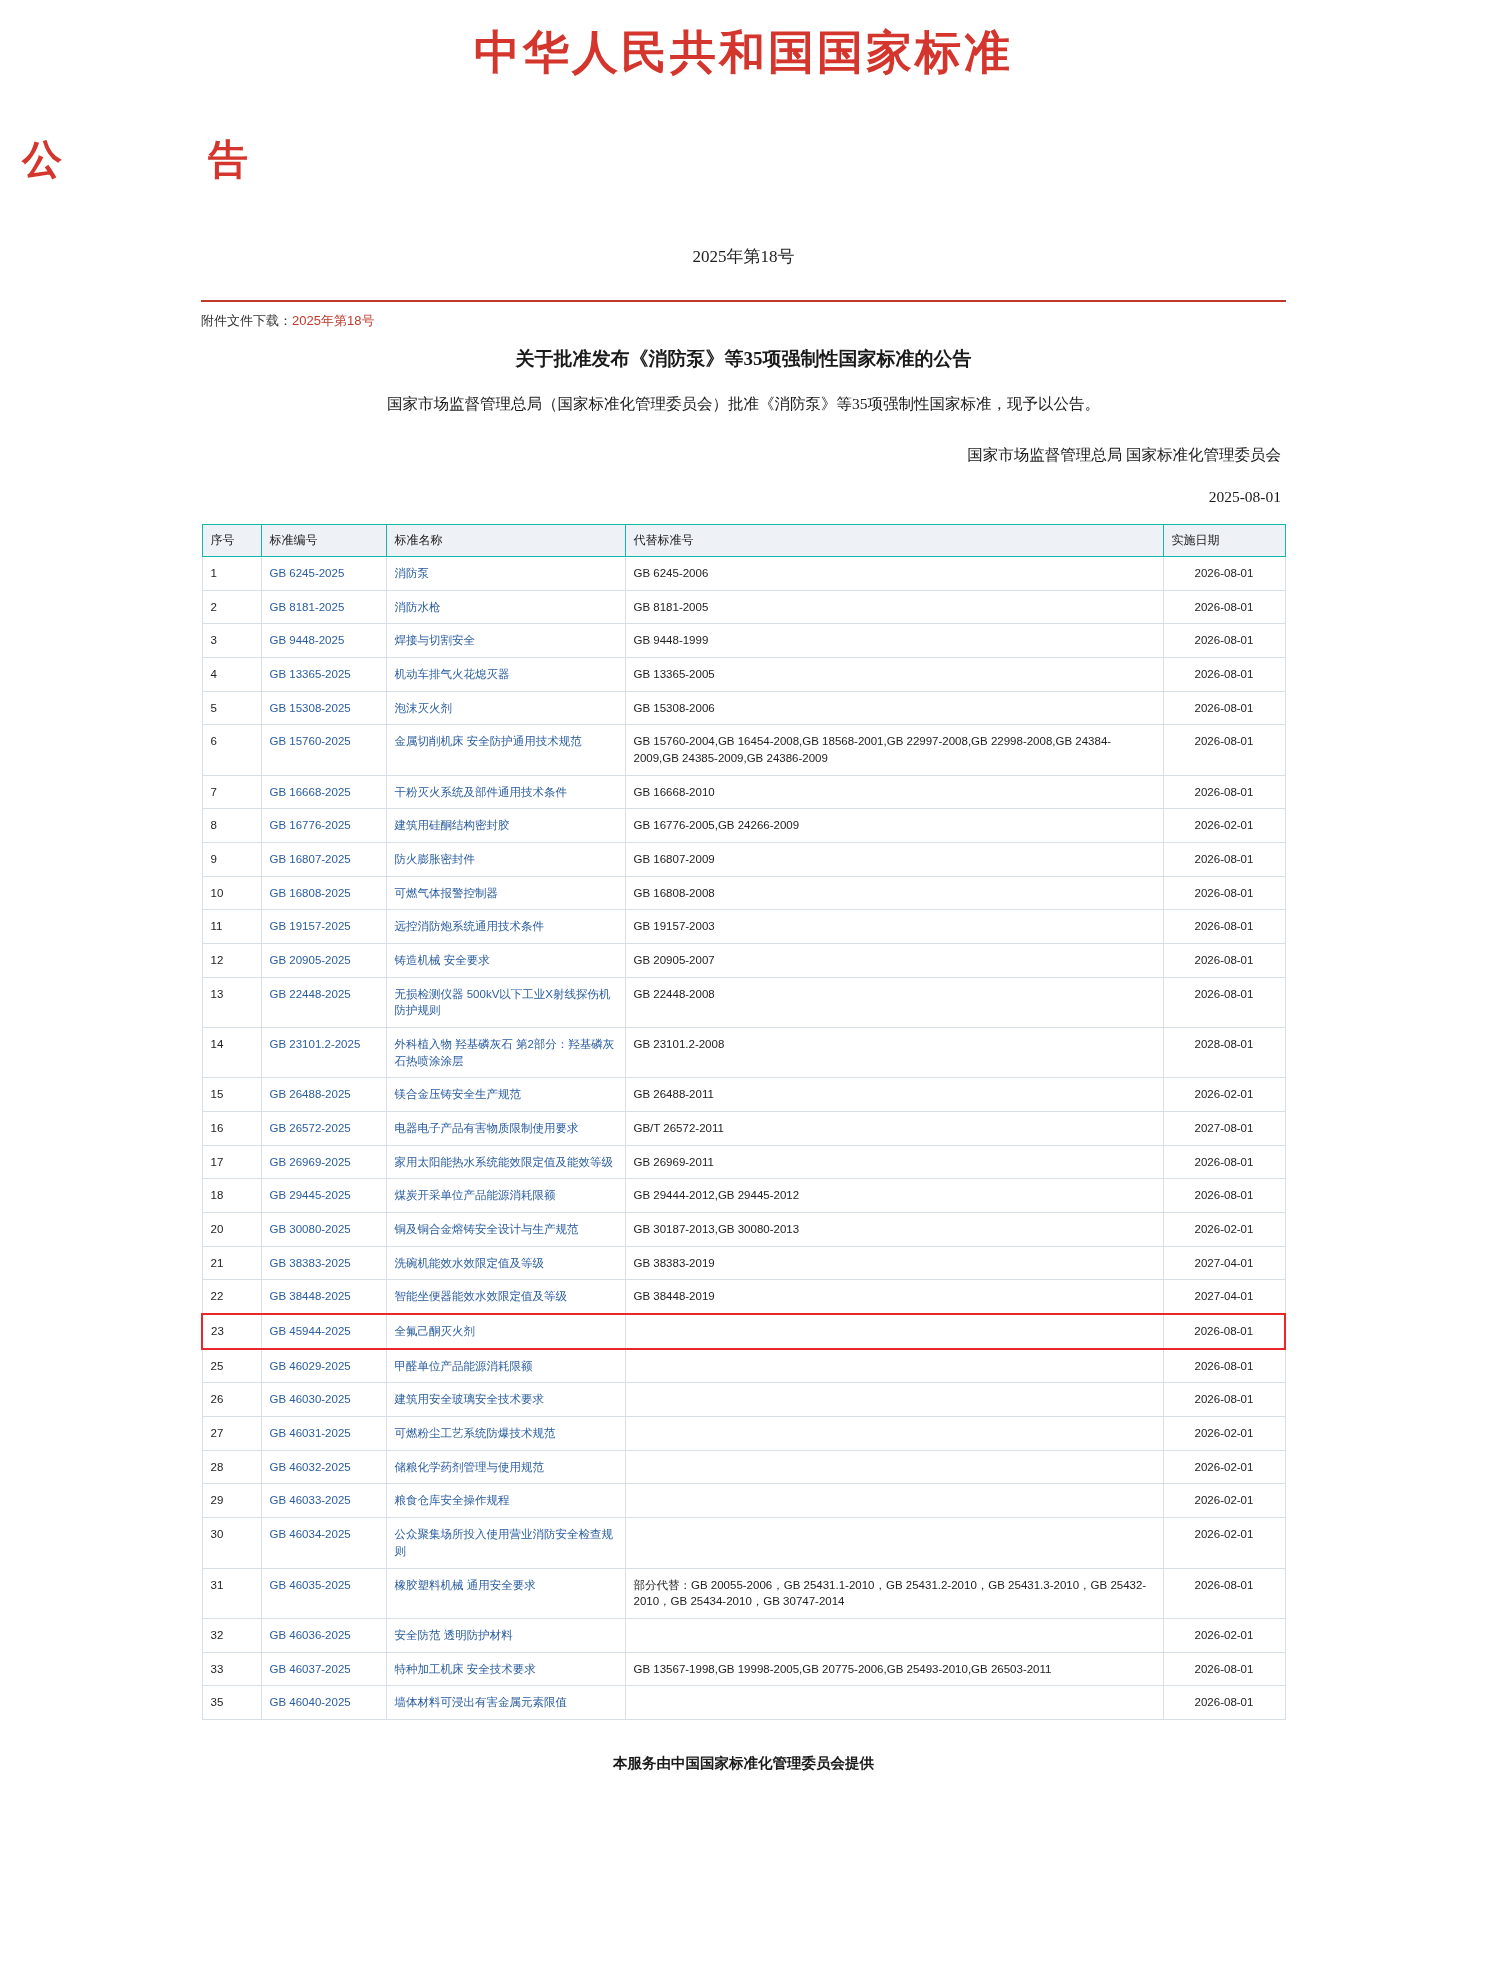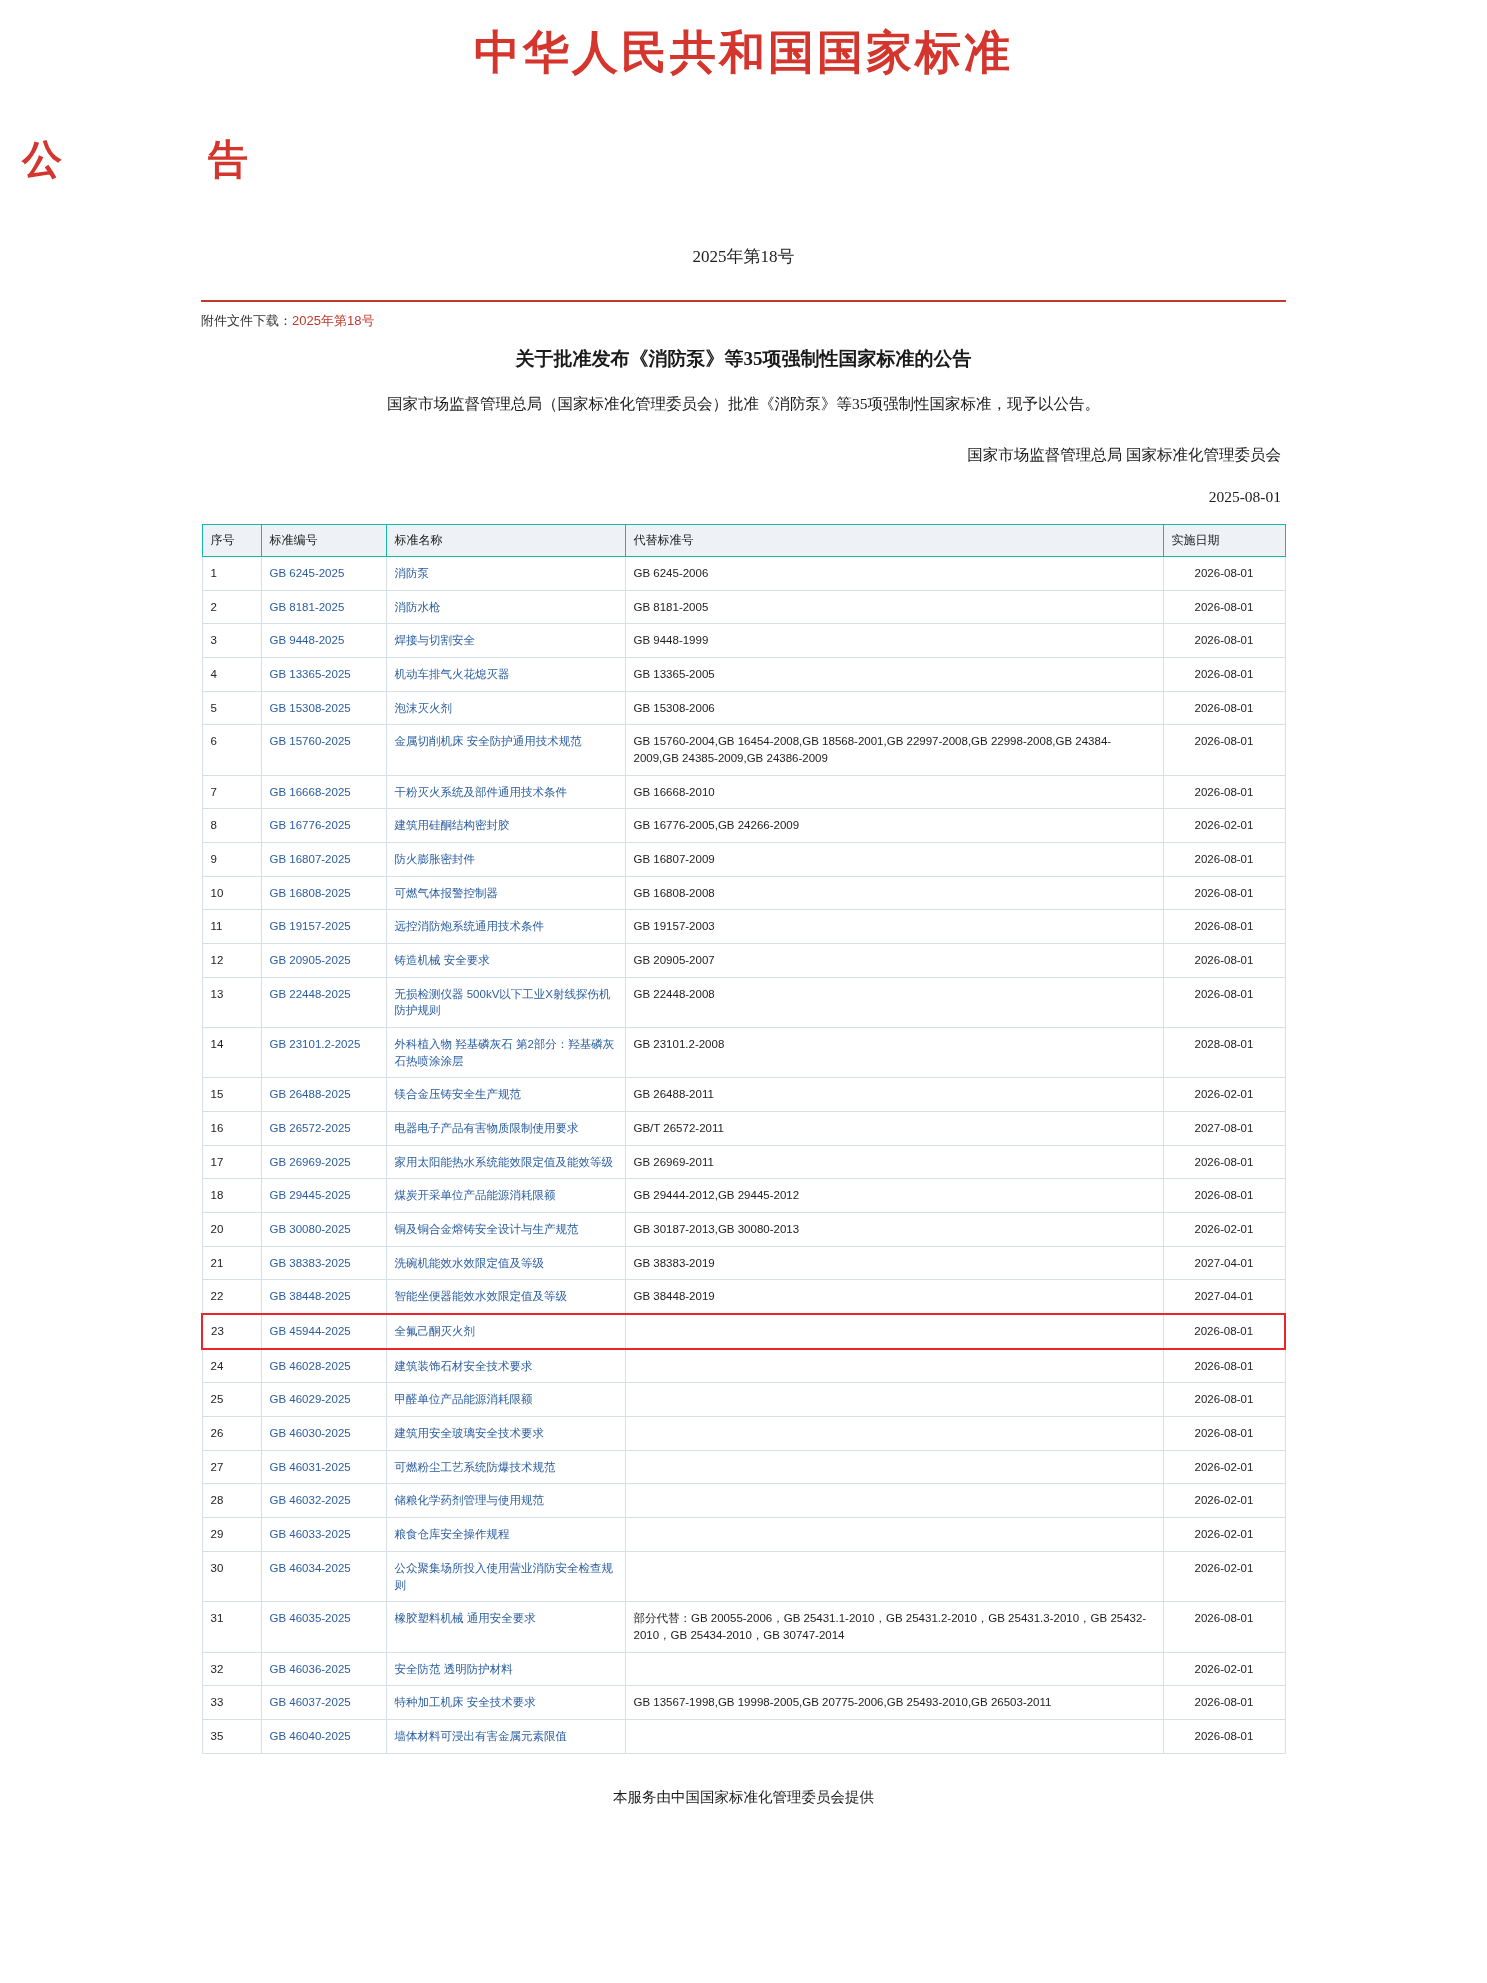--- a/index.html
+++ b/index.html
@@ -137,21 +137,21 @@
     border-top: 2px solid #e8262c;
     border-bottom: 2px solid #e8262c;
   }
   tr.highlight td:first-child { border-left: 2px solid #e8262c; }
   tr.highlight td:last-child { border-right: 2px solid #e8262c; }
   .footer {
     width: 1085px;
     margin: 34px auto 0 auto;
     text-align: center;
     font-size: 14.5px;
-    font-weight: normal;
+    font-weight: bold;
     color: #1a1a1a;
     padding-bottom: 40px;
   }
 </style>
 </head>
 <body>
 
 <div class="page">
 
   <div class="doc-title">中华人民共和国国家标准</div>
@@ -329,27 +329,20 @@
             <td class="c-date">2027-04-01</td>
           </tr>
           <tr class="highlight">
             <td class="c-idx">23</td>
             <td class="c-code">GB 45944-2025</td>
             <td class="c-name">全氟己酮灭火剂</td>
             <td class="c-replace"></td>
             <td class="c-date">2026-08-01</td>
           </tr>
           <tr>
-            <td class="c-idx">24</td>
-            <td class="c-code">GB 46028-2025</td>
-            <td class="c-name">建筑装饰石材安全技术要求</td>
-            <td class="c-replace"></td>
-            <td class="c-date">2026-08-01</td>
-          </tr>
-          <tr>
             <td class="c-idx">25</td>
             <td class="c-code">GB 46029-2025</td>
             <td class="c-name">甲醛单位产品能源消耗限额</td>
             <td class="c-replace"></td>
             <td class="c-date">2026-08-01</td>
           </tr>
           <tr>
             <td class="c-idx">26</td>
             <td class="c-code">GB 46030-2025</td>
             <td class="c-name">建筑用安全玻璃安全技术要求</td>

